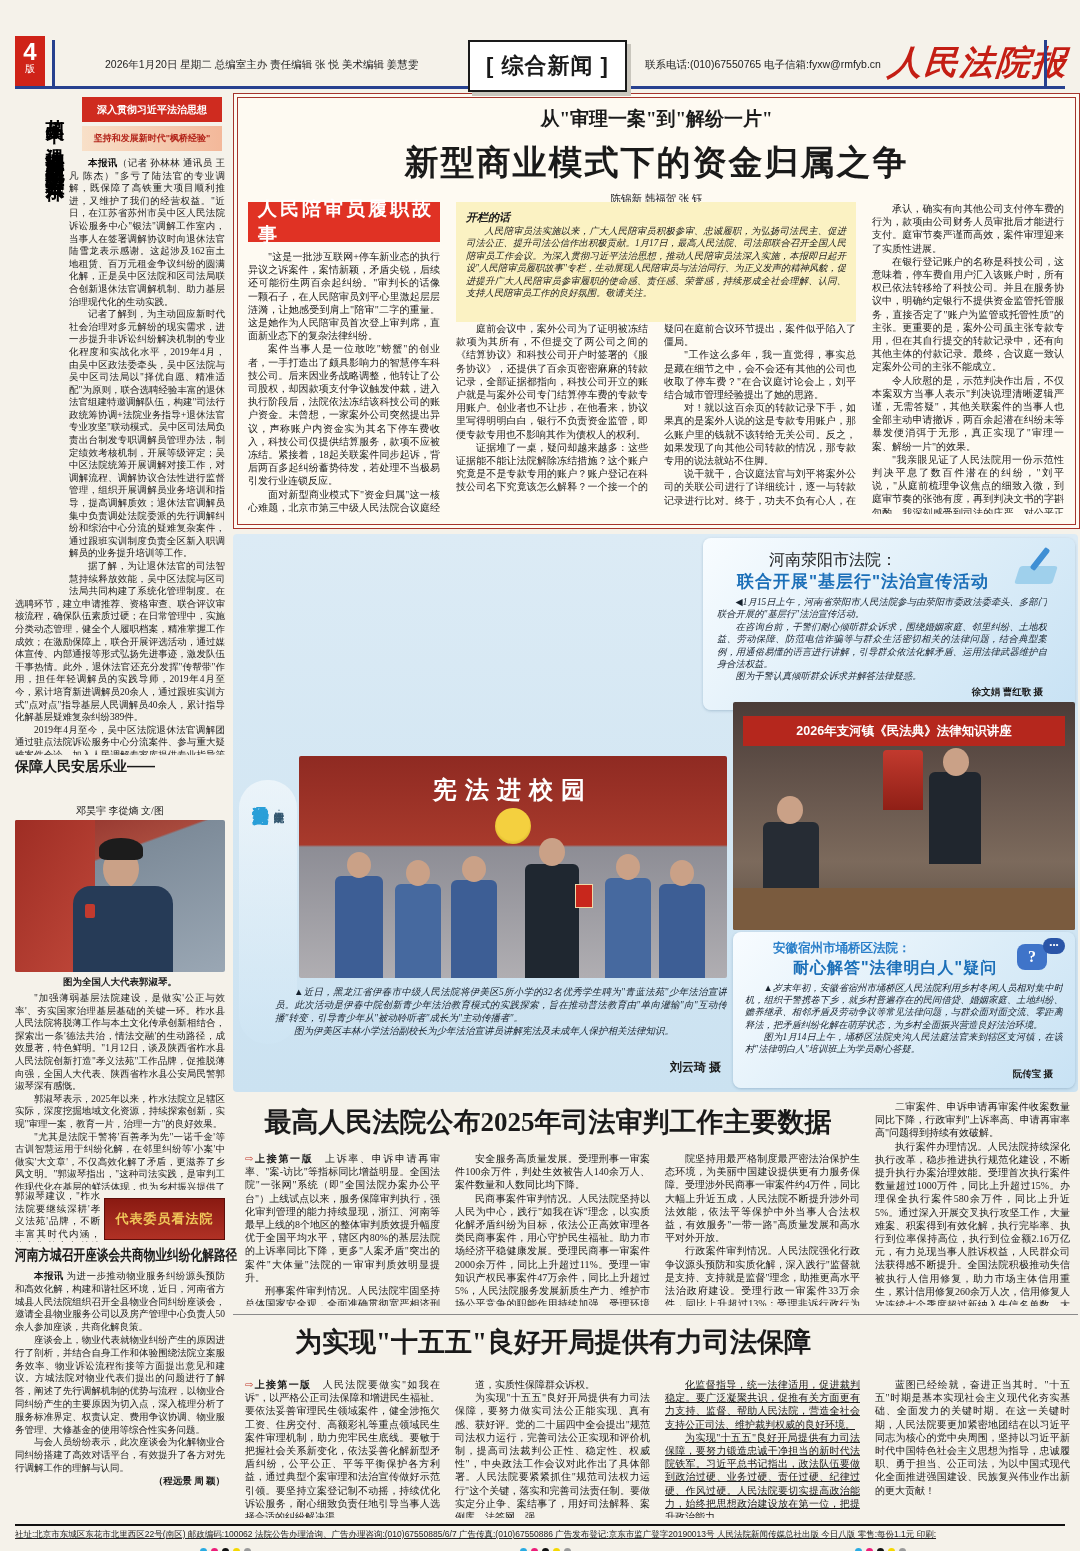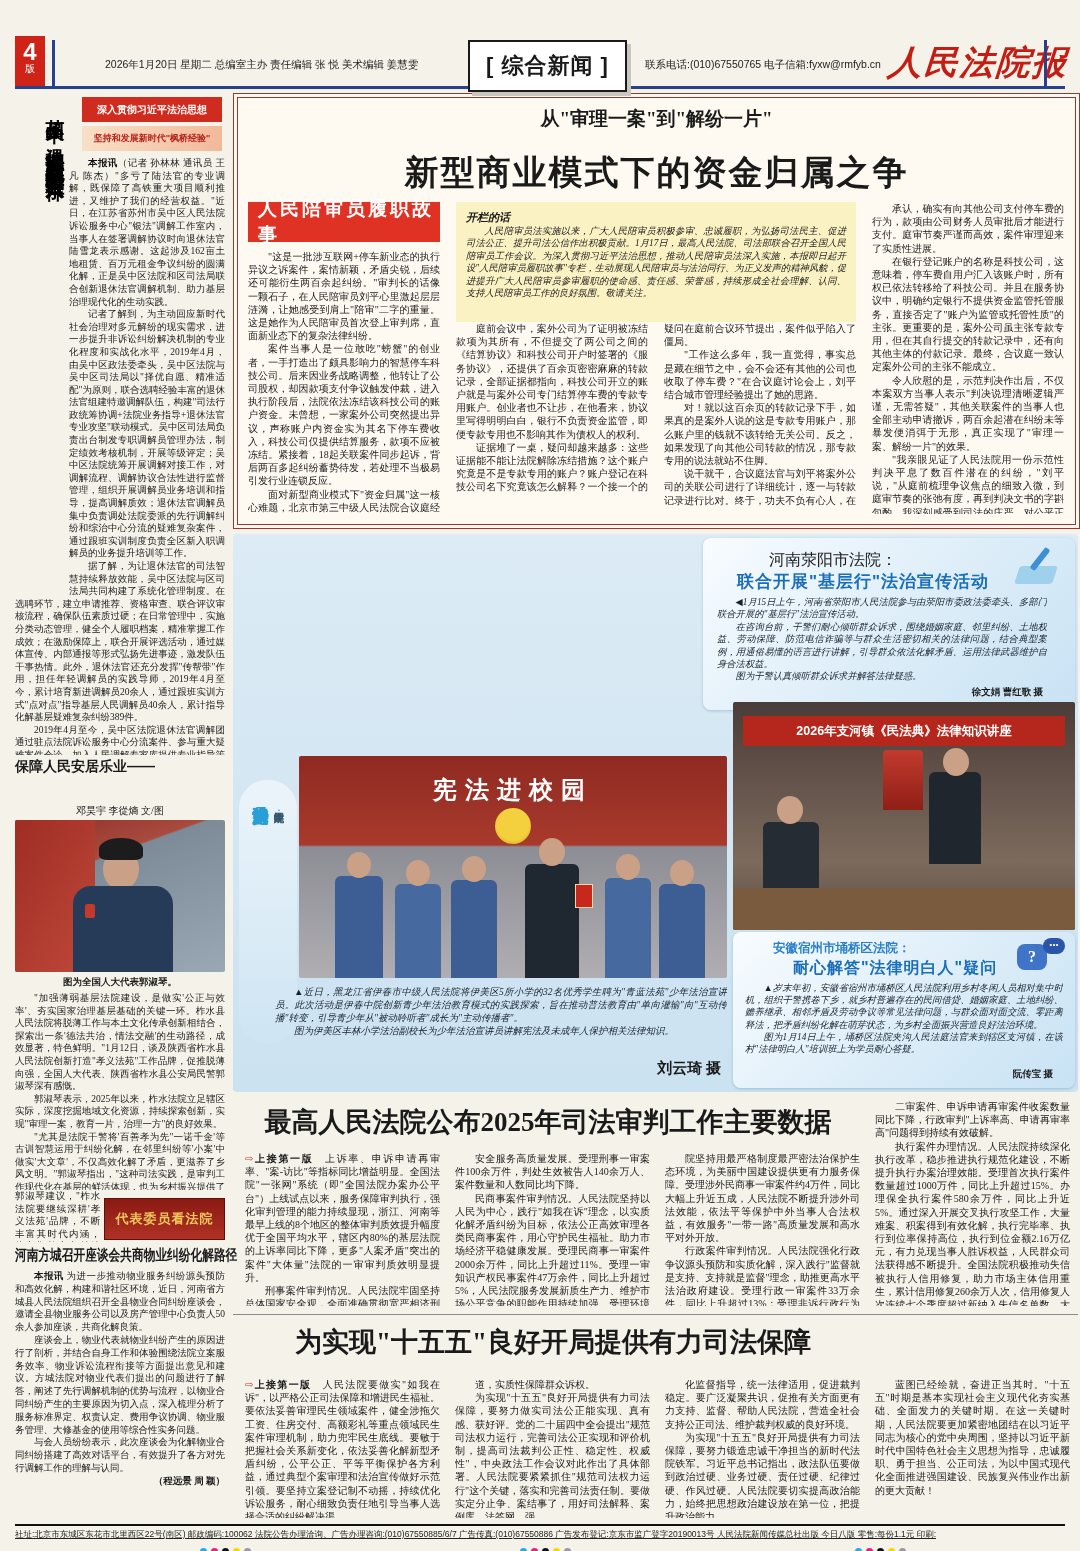--- a/index.html
+++ b/index.html
@@ -99,21 +99,21 @@
     <p class="para"><b>本报讯</b> <span>为进一步推动物业服务纠纷源头预防和高效化解，构建和谐社区环境，近日，河南省方城县人民法院组织召开全县物业合同纠纷座谈会，邀请全县物业服务公司以及房产管理中心负责人50余人参加座谈，共商化解良策。</span></p>
     <div>
         <p class="para">座谈会上，物业代表就物业纠纷产生的原因进行了剖析，并结合自身工作和体验围绕法院立案服务效率、物业诉讼流程衔接等方面提出意见和建议。方城法院对物业代表们提出的问题进行了解答，阐述了先行调解机制的优势与流程，以物业合同纠纷产生的主要原因为切入点，深入梳理分析了服务标准界定、权责认定、费用争议协调、物业服务管理、大修基金的使用等综合性实务问题。</p>
         <p class="para">与会人员纷纷表示，此次座谈会为化解物业合同纠纷搭建了高效对话平台，有效提升了各方对先行调解工作的理解与认同。</p>
       </div>
     <div style="text-align:right;font-weight:bold;">（程远景 周 颖）</div>
   </div>
 
   <div class="abs storybox" style="left:233px;top:93px;width:845px;height:434px;">
     <div class="hl-serif" style="margin-top:12px;font-size:19px;">从"审理一案"到"解纷一片"</div>
-    <div class="hl-serif" style="font-size:34px;letter-spacing:2px;margin-top:18px;">新型商业模式下的资金归属之争</div>
+    <div class="hl-serif" style="font-size:34px;letter-spacing:2px;margin-top:8px;">新型商业模式下的资金归属之争</div>
     <div style="text-align:center;font-size:10.5px;margin-top:6px;">陈锦新 韩福贺 张 钰</div>
 
     <div class="abs" style="left:14px;top:108px;width:192px;height:312px;">
       <div class="redbadge sans" style="height:40px;font-size:19px;padding-left:10px;">人民陪审员履职故事</div>
       <div class="just clip bodytxt" style="margin-top:8px;height:264px;">
           <p class="para">"这是一批涉互联网+停车新业态的执行异议之诉案件，案情新颖，矛盾尖锐，后续还可能衍生两百余起纠纷。"审判长的话像一颗石子，在人民陪审员刘平心里激起层层涟漪，让她感受到肩上"陪审"二字的重量。这是她作为人民陪审员首次登上审判席，直面新业态下的复杂法律纠纷。</p>
           <p class="para">案件当事人是一位敢吃"螃蟹"的创业者，一手打造出了颇具影响力的智慧停车科技公司。后来因业务战略调整，他转让了公司股权，却因款项支付争议触发仲裁，进入执行阶段后，法院依法冻结该科技公司的账户资金。未曾想，一家案外公司突然提出异议，声称账户内资金实为其名下停车费收入，科技公司仅提供结算服务，款项不应被冻结。紧接着，18起关联案件同步起诉，背后两百多起纠纷蓄势待发，若处理不当极易引发行业连锁反应。</p>
           <p class="para">面对新型商业模式下"资金归属"这一核心难题，北京市第三中级人民法院合议庭经过多轮研讨，最终确定"示范裁判+批量化解"的破局思路——选取典型案件先行判决，为同类纠纷树立清晰可参照的裁判尺度，从根源上减少重复诉讼。</p>
         </div>
     </div>
@@ -190,21 +190,21 @@
       <div class="head" style="left:317px;top:98px;width:24px;height:26px;"></div>
       <div class="sil" style="left:360px;top:128px;width:46px;height:94px;background:#3d5e95;"></div>
       <div class="head" style="left:371px;top:104px;width:24px;height:26px;"></div>
     </div>
 
     <div class="abs" style="left:42px;top:452px;width:452px;height:102px;">
       <div class="kai just clip" style="font-size:9.5px;line-height:13px;height:86px;">
           <p class="para">▲近日，黑龙江省伊春市中级人民法院将伊美区5所小学的32名优秀学生聘为"青蓝法苑"少年法治宣讲员。此次活动是伊春中院创新青少年法治教育模式的实践探索，旨在推动普法教育由"单向灌输"向"互动传播"转变，引导青少年从"被动聆听者"成长为"主动传播者"。</p>
           <p class="para">图为伊美区丰林小学法治副校长为少年法治宣讲员讲解宪法及未成年人保护相关法律知识。</p>
         </div>
-      <div class="credit" style="font-size:15px;margin-top:-13px;margin-right:6px;">刘云琦 摄</div>
+      <div class="credit" style="font-size:12px;margin-top:-13px;margin-right:6px;">刘云琦 摄</div>
     </div>
 
     <div class="bluebox abs clip" style="left:500px;top:398px;width:342px;height:156px;">
       <div class="abs sans" style="left:40px;top:8px;color:#2a7fc9;font-weight:bold;font-size:12.5px;">安徽宿州市埇桥区法院：</div>
       <div class="abs sans bb-title" style="left:60px;top:26px;font-size:16px;">耐心解答"法律明白人"疑问</div>
       <div class="abs" style="left:284px;top:6px;width:48px;height:40px;">
         <div style="position:absolute;left:0;top:6px;width:30px;height:26px;background:#3f74c9;border-radius:8px;color:#fff;font-weight:bold;text-align:center;line-height:26px;font-size:16px;">?</div>
         <div style="position:absolute;left:26px;top:0;width:22px;height:16px;background:#2a55a8;border-radius:8px;color:#fff;font-size:9px;text-align:center;line-height:14px;">•••</div>
       </div>
       <div class="kai just" style="position:absolute;left:12px;top:50px;width:318px;height:88px;font-size:9.3px;line-height:12.2px;overflow:hidden;">
@@ -241,21 +241,21 @@
 
   <div class="abs" style="left:233px;top:1320px;width:845px;height:202px;">
     <div class="hl-serif" style="position:absolute;left:10px;top:4px;width:620px;font-size:27px;">为实现"十五五"良好开局提供有力司法保障</div>
     <div class="abs just clip bodytxt" style="left:12px;top:58px;width:195px;height:140px;">
       <p class="para" style="text-indent:0;"><span class="jump">⇨</span><b>上接第一版</b>　<span>人民法院要做实"如我在诉"，以严格公正司法保障和增进民生福祉。要依法妥善审理民生领域案件，健全涉拖欠工资、住房交付、高额彩礼等重点领域民生案件审理机制，助力兜牢民生底线。要敏于把握社会关系新变化，依法妥善化解新型矛盾纠纷，公平公正、平等平衡保护各方利益，通过典型个案审理和法治宣传做好示范引领。要坚持立案登记制不动摇，持续优化诉讼服务，耐心细致负责任地引导当事人选择合适的纠纷解决渠</span></p>
     </div>
     <div class="abs just clip bodytxt" style="left:222px;top:58px;width:195px;height:140px;">
         <p class="para">道，实质性保障群众诉权。</p>
         <p class="para">为实现"十五五"良好开局提供有力司法保障，要努力做实司法公正能实现、真有感、获好评。党的二十届四中全会提出"规范司法权力运行，完善司法公正实现和评价机制，提高司法裁判公正性、稳定性、权威性"，中央政法工作会议对此作出了具体部署。人民法院要紧紧抓住"规范司法权力运行"这个关键，落实和完善司法责任制。要做实定分止争、案结事了，用好司法解释、案例库、法答网、强</p>
       </div>
-    <div class="abs just clip bodytxt" style="left:432px;top:58px;width:195px;height:140px;">
+    <div class="abs just clip bodytxt" style="left:432px;top:58px;width:195px;height:140px;text-decoration:underline;">
         <p class="para">化监督指导，统一法律适用，促进裁判稳定。要广泛凝聚共识，促推有关方面更有力支持、监督、帮助人民法院，营造全社会支持公正司法、维护裁判权威的良好环境。</p>
         <p class="para">为实现"十五五"良好开局提供有力司法保障，要努力锻造忠诚干净担当的新时代法院铁军。习近平总书记指出，政法队伍要做到政治过硬、业务过硬、责任过硬、纪律过硬、作风过硬。人民法院要切实提高政治能力，始终把思想政治建设放在第一位，把提升政治能力</p>
       </div>
     <div class="abs just clip bodytxt" style="left:642px;top:58px;width:195px;height:140px;">
         <p class="para">蓝图已经绘就，奋进正当其时。"十五五"时期是基本实现社会主义现代化夯实基础、全面发力的关键时期。在这一关键时期，人民法院要更加紧密地团结在以习近平同志为核心的党中央周围，坚持以习近平新时代中国特色社会主义思想为指导，忠诚履职、勇于担当、公正司法，为以中国式现代化全面推进强国建设、民族复兴伟业作出新的更大贡献！</p>
       </div>
   </div>
 
   <div class="abs" style="left:15px;top:1524px;width:1050px;height:2px;background:#111;"></div>
   <div class="abs sans" style="left:15px;top:1529px;width:1050px;font-size:8.5px;color:#222;text-decoration:underline;">社址:北京市东城区东花市北里西区22号(南区) 邮政编码:100062 法院公告办理洽询、广告办理咨询:(010)67550885/6/7 广告传真:(010)67550886 广告发布登记:京东市监广登字20190013号 人民法院新闻传媒总社出版 今日八版 零售:每份1.1元 印刷:</div>

